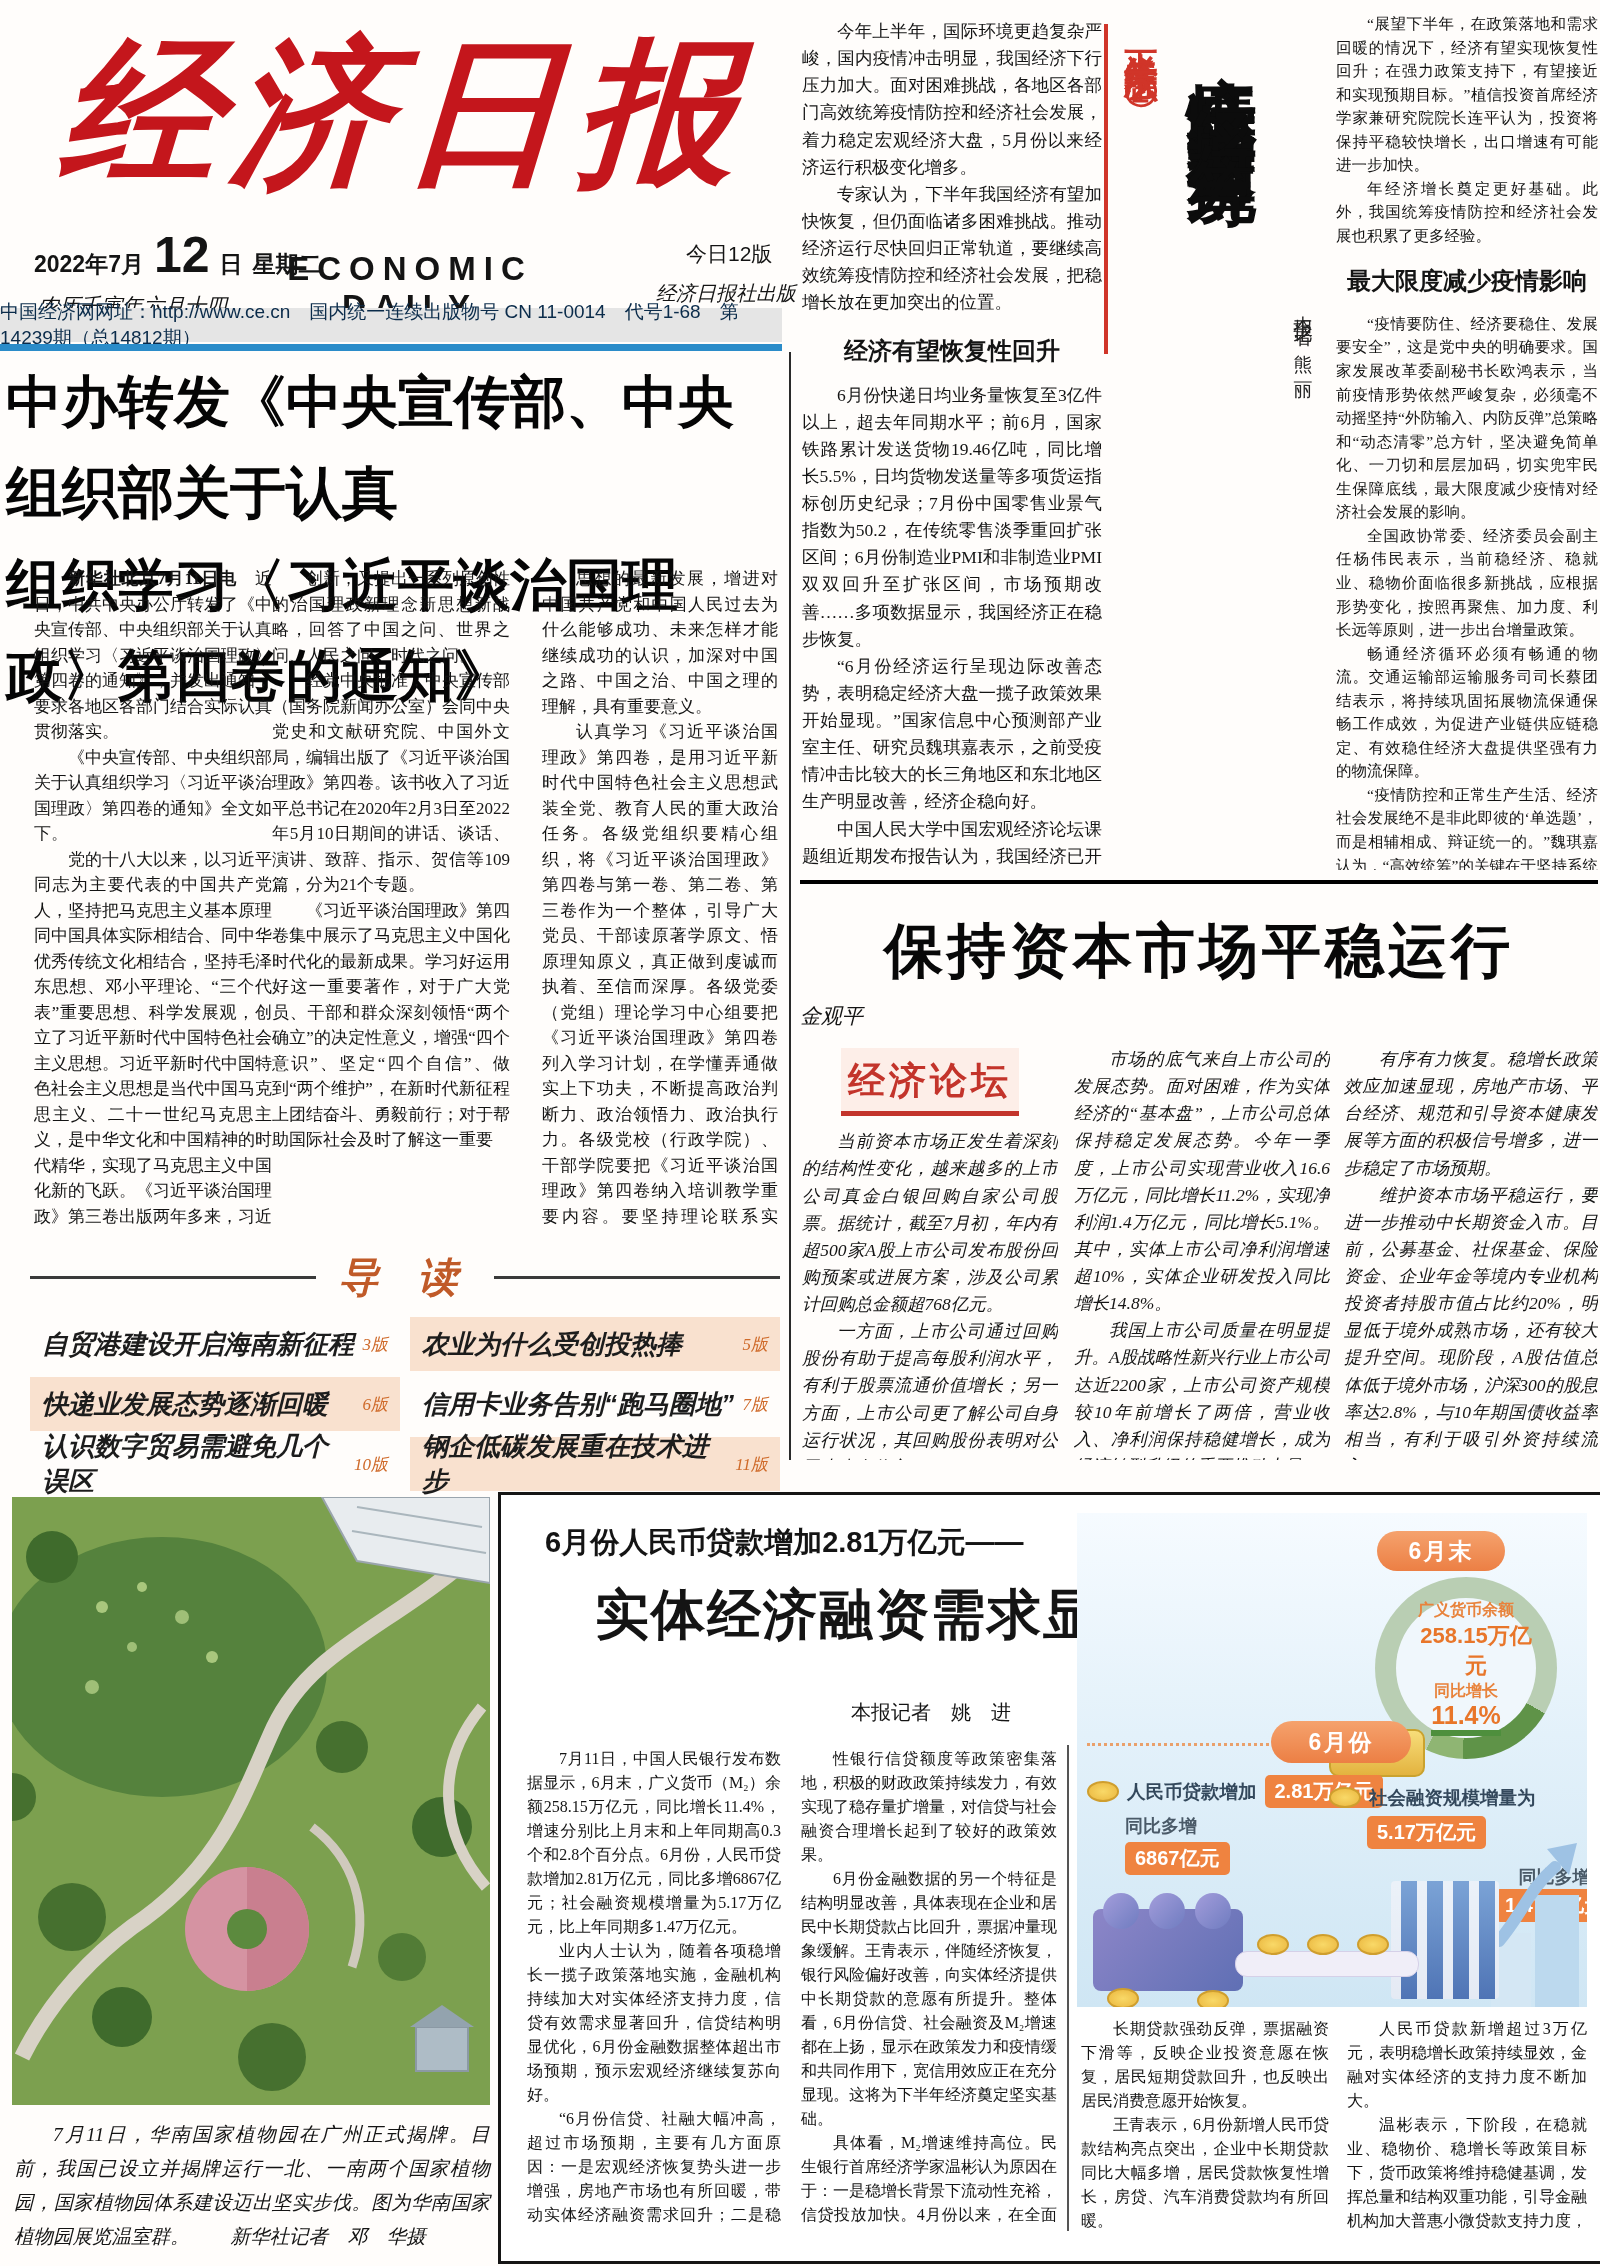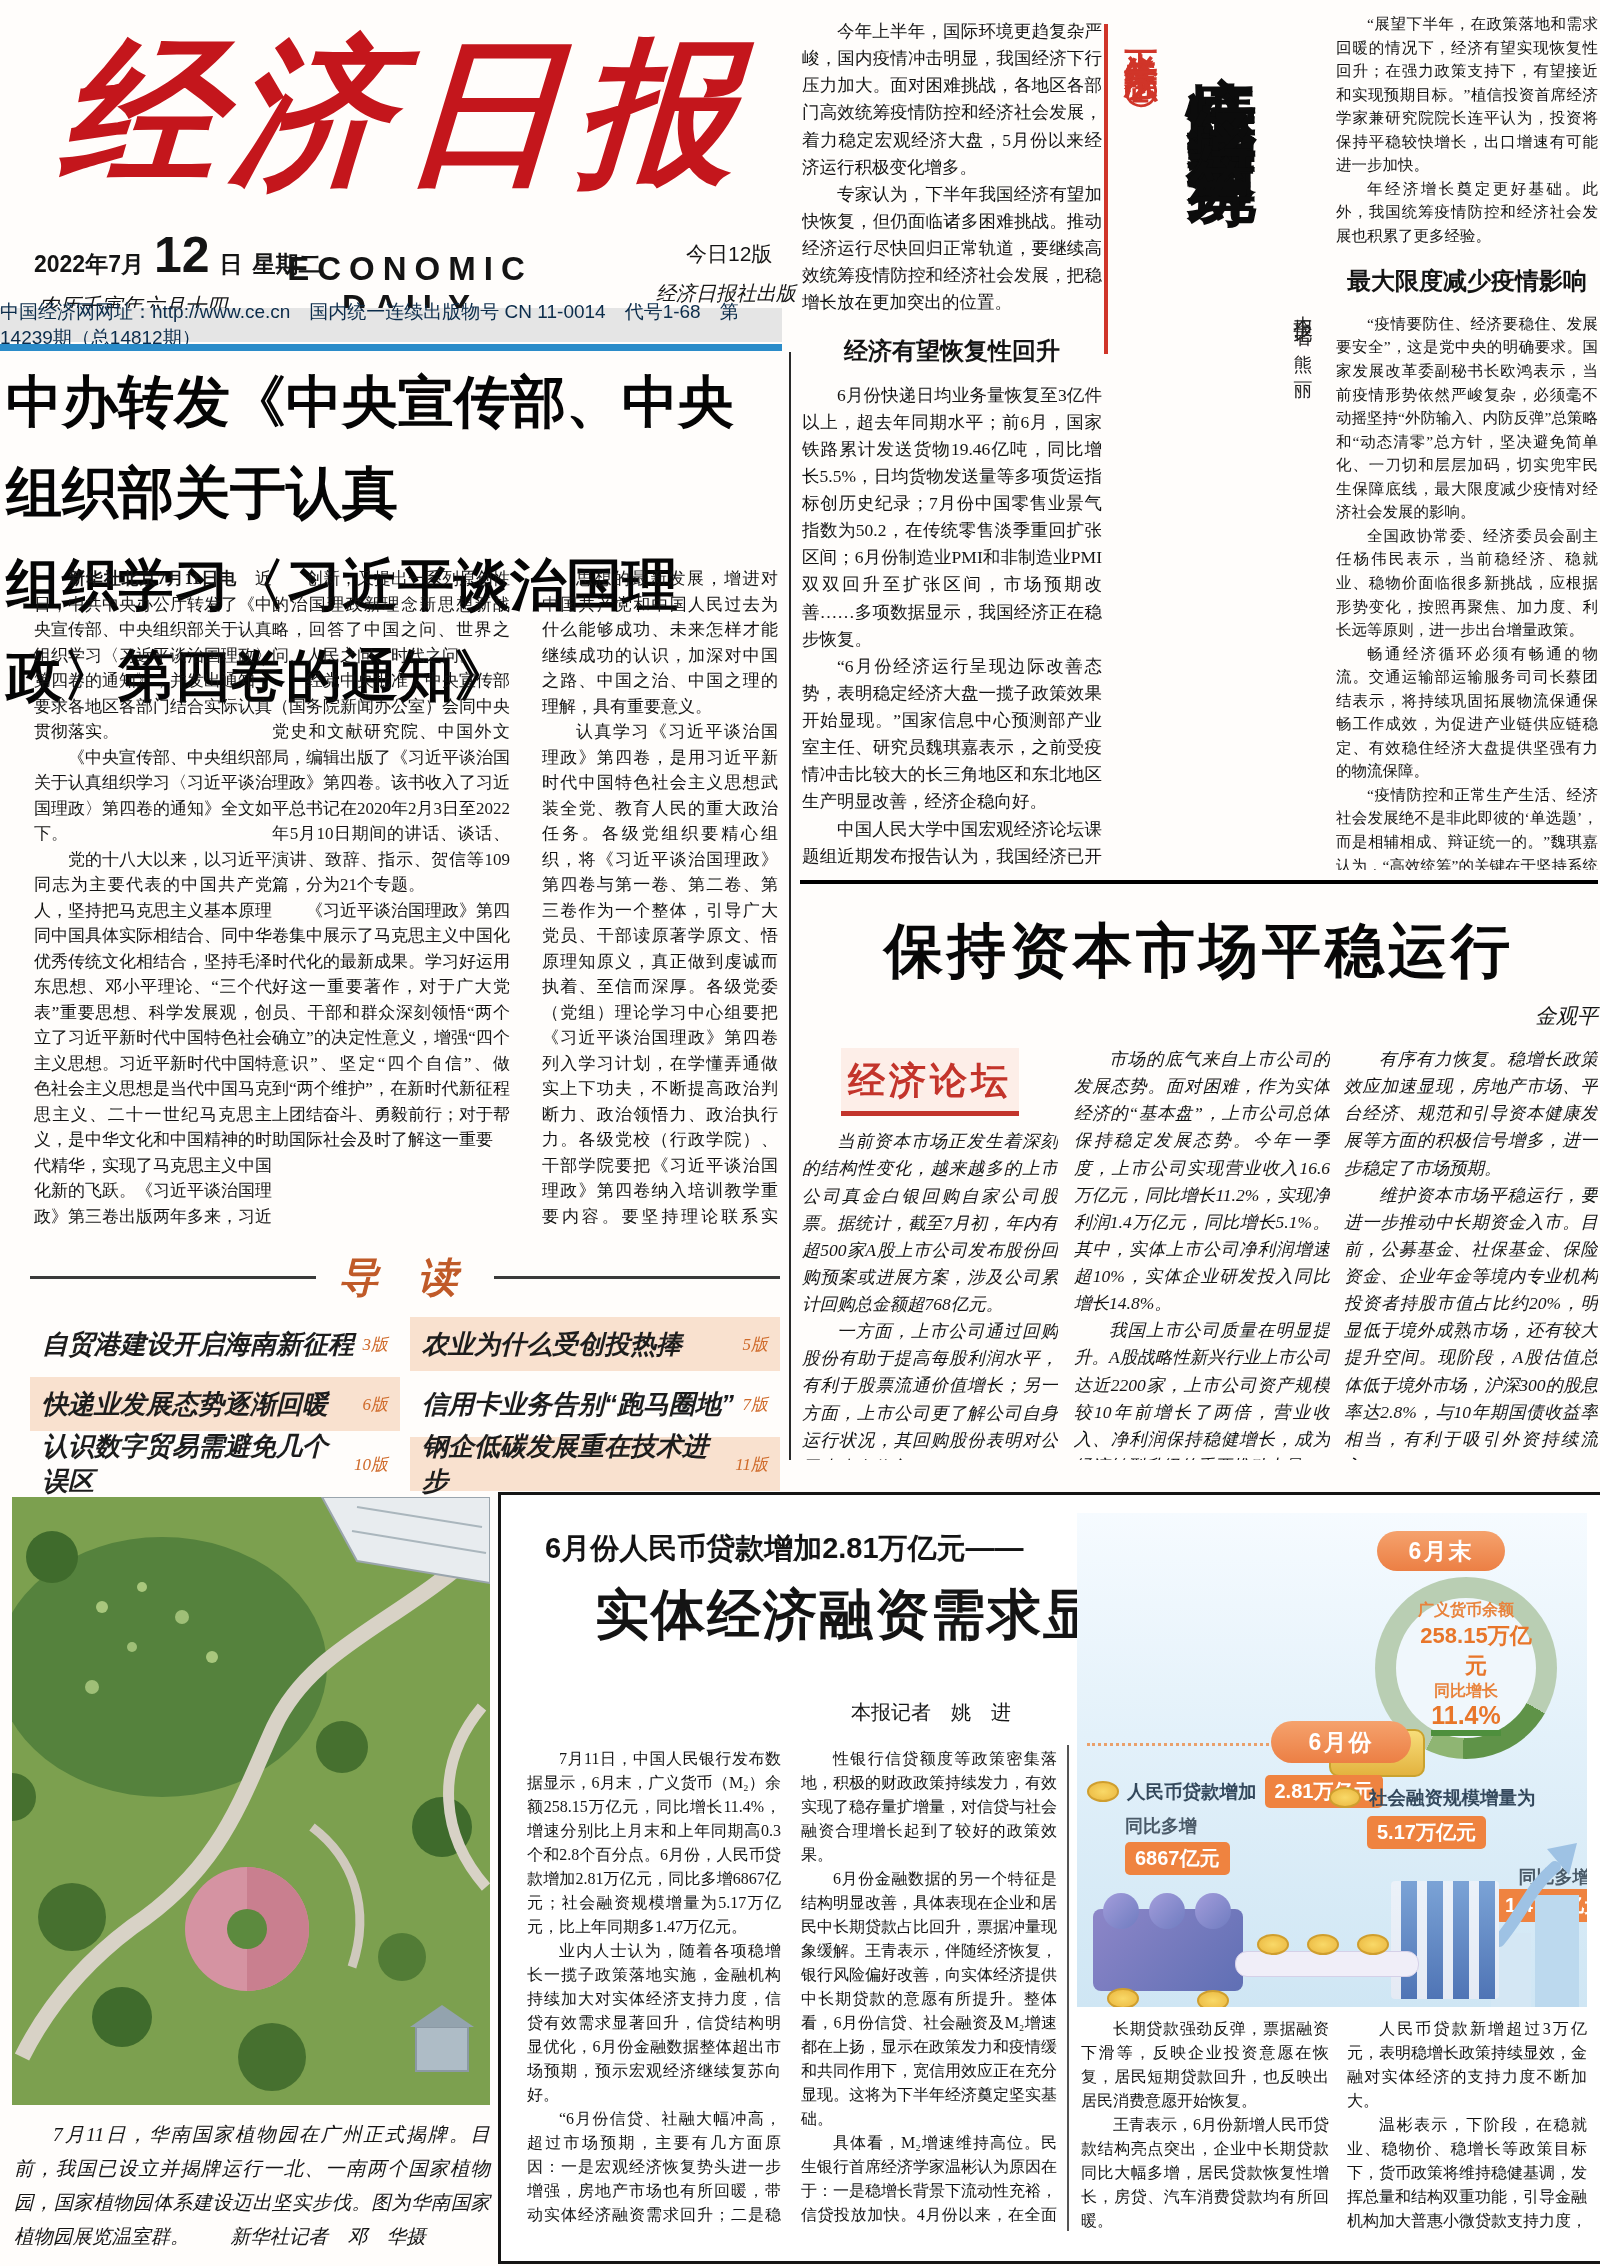--- a/index.html
+++ b/index.html
@@ -50,35 +50,35 @@
             border-left:4px solid #d03529;padding-left:10px;letter-spacing:3px;}
   .headline-v{left:1176px;top:20px;height:1005px;writing-mode:vertical-rl;text-orientation:upright;
               font-size:69px;font-weight:900;color:#0c0c0c;letter-spacing:7px;font-family:"Liberation Serif",serif;}
   .byline-v{left:1290px;top:300px;height:280px;writing-mode:vertical-rl;text-orientation:upright;
             font-size:19px;letter-spacing:4px;color:#222;}
   .rightcol{left:1336px;width:262px;top:12px;height:858px;font-size:15.5px;line-height:1.52;}
   
   .hrule{left:800px;top:880px;width:798px;height:4px;background:#000;}
   .jgp-hl{left:800px;top:912px;width:798px;text-align:center;font-family:"Liberation Sans",sans-serif;
           font-weight:900;font-size:59px;letter-spacing:4px;color:#080808;}
-  .jgp-by{left:800px;top:1002px;width:798px;text-align:right;font-size:21px;font-style:italic;}
+  .jgp-by{left:800px;top:1002px;width:798px;text-align:left;font-size:21px;font-style:italic;}
   .jgp-col{top:1046px;height:414px;font-size:17.5px;line-height:1.55;font-style:italic;}
   .j1{left:802px;width:256px;} .j2{left:1074px;width:256px;} .j3{left:1344px;width:254px;}
   .forum-label{display:block;width:178px;margin:2px auto 12px;text-align:center;font-style:normal;
                font-family:"Liberation Sans",sans-serif;font-weight:900;font-size:37px;color:#c3342b;
                letter-spacing:4px;background:#fdeee8;border-bottom:5px solid #c3342b;padding:4px 0 2px;}
   
   .photo{left:12px;top:1497px;width:478px;height:608px;overflow:hidden;background:#6f9448;}
   .caption{left:14px;top:2118px;width:476px;font-size:19.5px;font-style:italic;line-height:1.75;
            text-align:justify;text-indent:2em;}
   .caption .credit{white-space:nowrap;margin-left:36px;font-style:italic;}
   
   .loanbox{left:498px;top:1492px;width:1099px;height:766px;border:3px solid #151515;background:#fff;}
   .loanbox .rel{position:absolute;}
-  .loan-kicker{left:44px;top:34px;font-family:"Liberation Sans",sans-serif;font-weight:800;font-size:29px;}
+  .loan-kicker{left:44px;top:28px;font-family:"Liberation Sans",sans-serif;font-weight:800;font-size:29px;}
   .loan-hl{left:20px;top:84px;width:820px;text-align:center;font-family:"Liberation Sans",sans-serif;
            font-weight:900;font-size:54px;letter-spacing:2px;}
   .loan-by{left:20px;top:204px;width:820px;text-align:center;font-size:20px;}
   .loan-col{top:252px;height:482px;font-size:16px;line-height:1.5;}
   .lc1{left:26px;width:254px;} .lc2{left:300px;width:256px;}
   .lc3{left:580px;top:522px;height:214px;width:248px;} .lc4{left:846px;top:522px;height:214px;width:240px;}
   .vdiv2{left:566px;top:250px;width:2px;height:486px;background:#555;}
   
   .info{left:576px;top:18px;width:510px;height:494px;overflow:hidden;
         background:linear-gradient(180deg,#f6fbff 0%,#e3f1fa 45%,#cfe6f4 100%);

